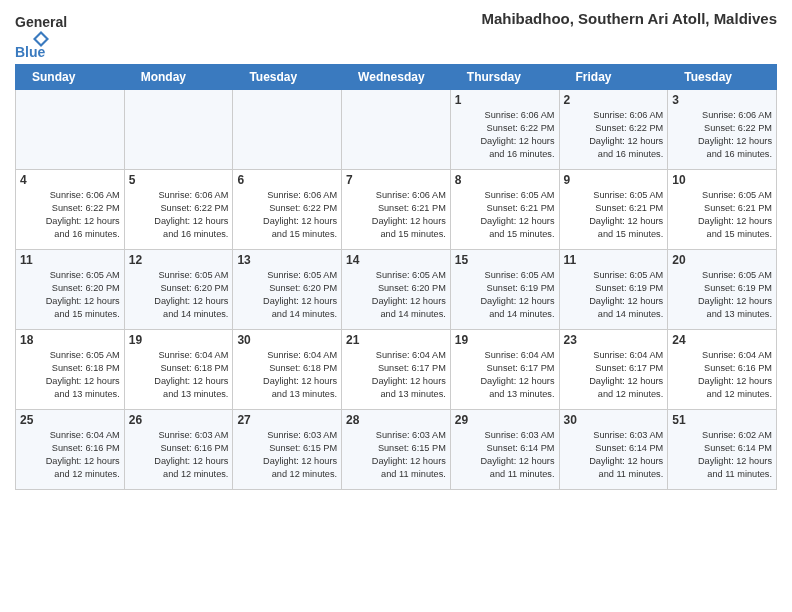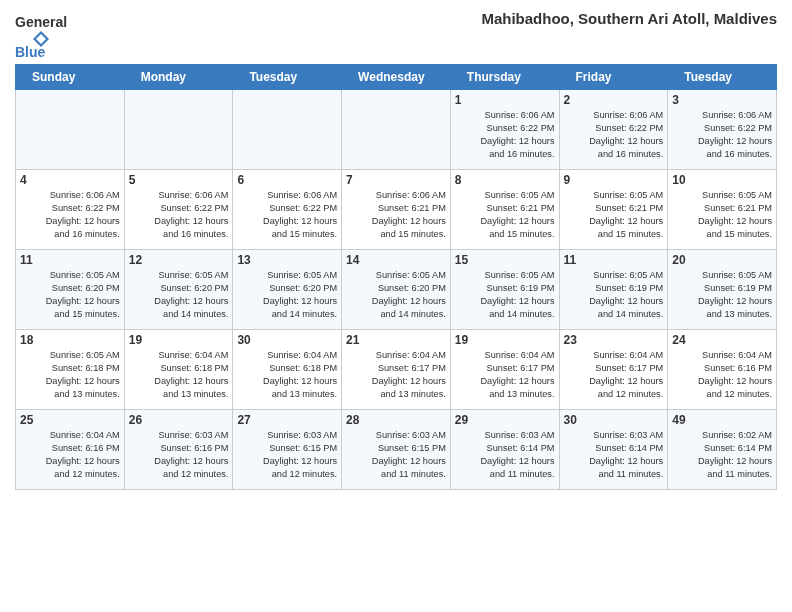--- a/index.html
+++ b/index.html
@@ -245,19 +245,19 @@
           </td>
           <td>
             <span class="day-number">29</span>
             <div class="day-info">Sunrise: 6:03 AM<br>Sunset: 6:14 PM<br>Daylight: 12 hours<br>and 11 minutes.</div>
           </td>
           <td>
             <span class="day-number">30</span>
             <div class="day-info">Sunrise: 6:03 AM<br>Sunset: 6:14 PM<br>Daylight: 12 hours<br>and 11 minutes.</div>
           </td>
           <td>
-            <span class="day-number">49</span>
+            <span class="day-number">51</span>
             <div class="day-info">Sunrise: 6:02 AM<br>Sunset: 6:14 PM<br>Daylight: 12 hours<br>and 11 minutes.</div>
           </td>
         </tr>
       </tbody>
   </table>
 </div>
 
 </body></html>

